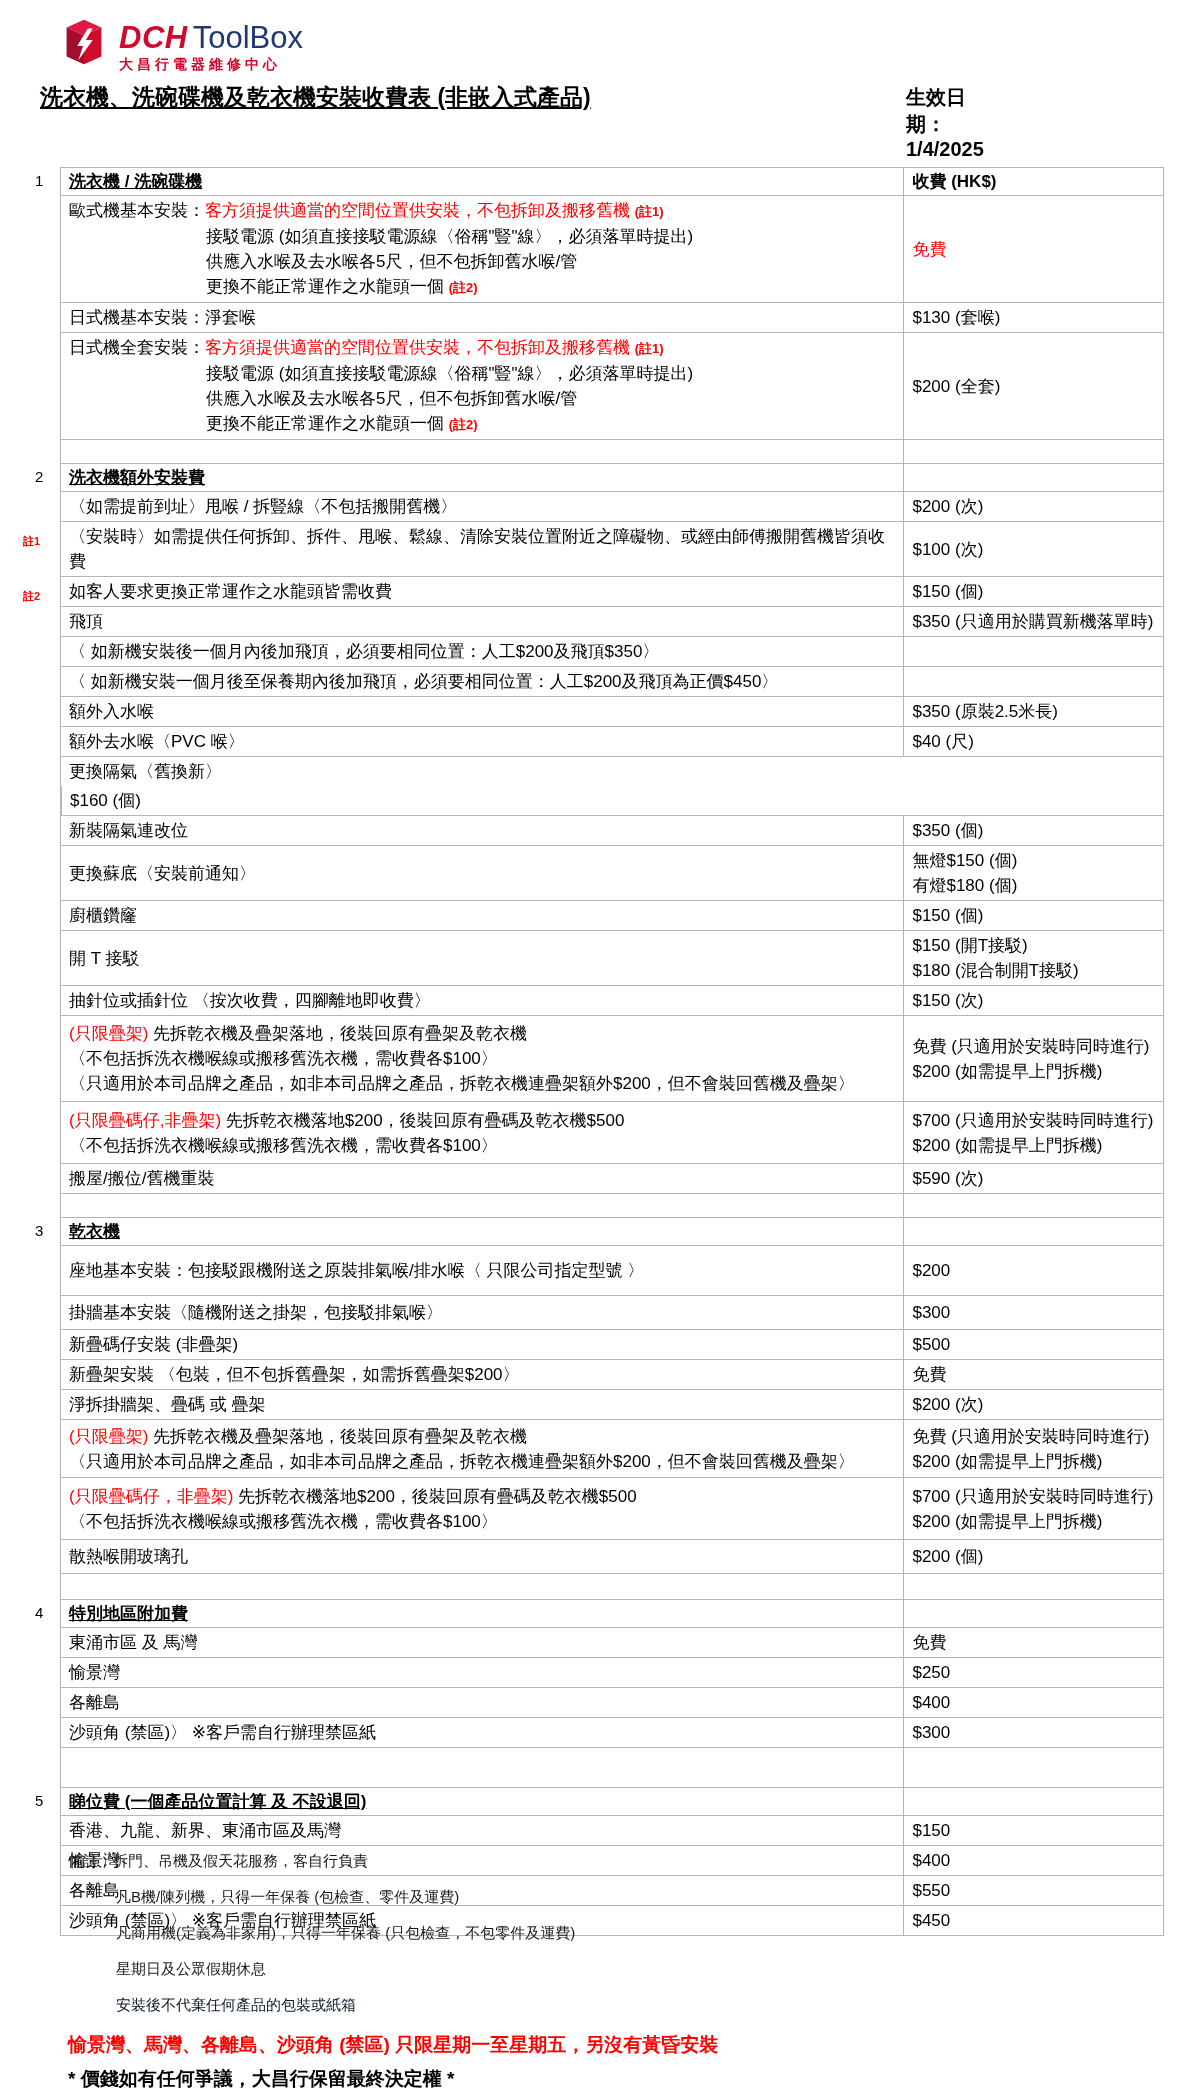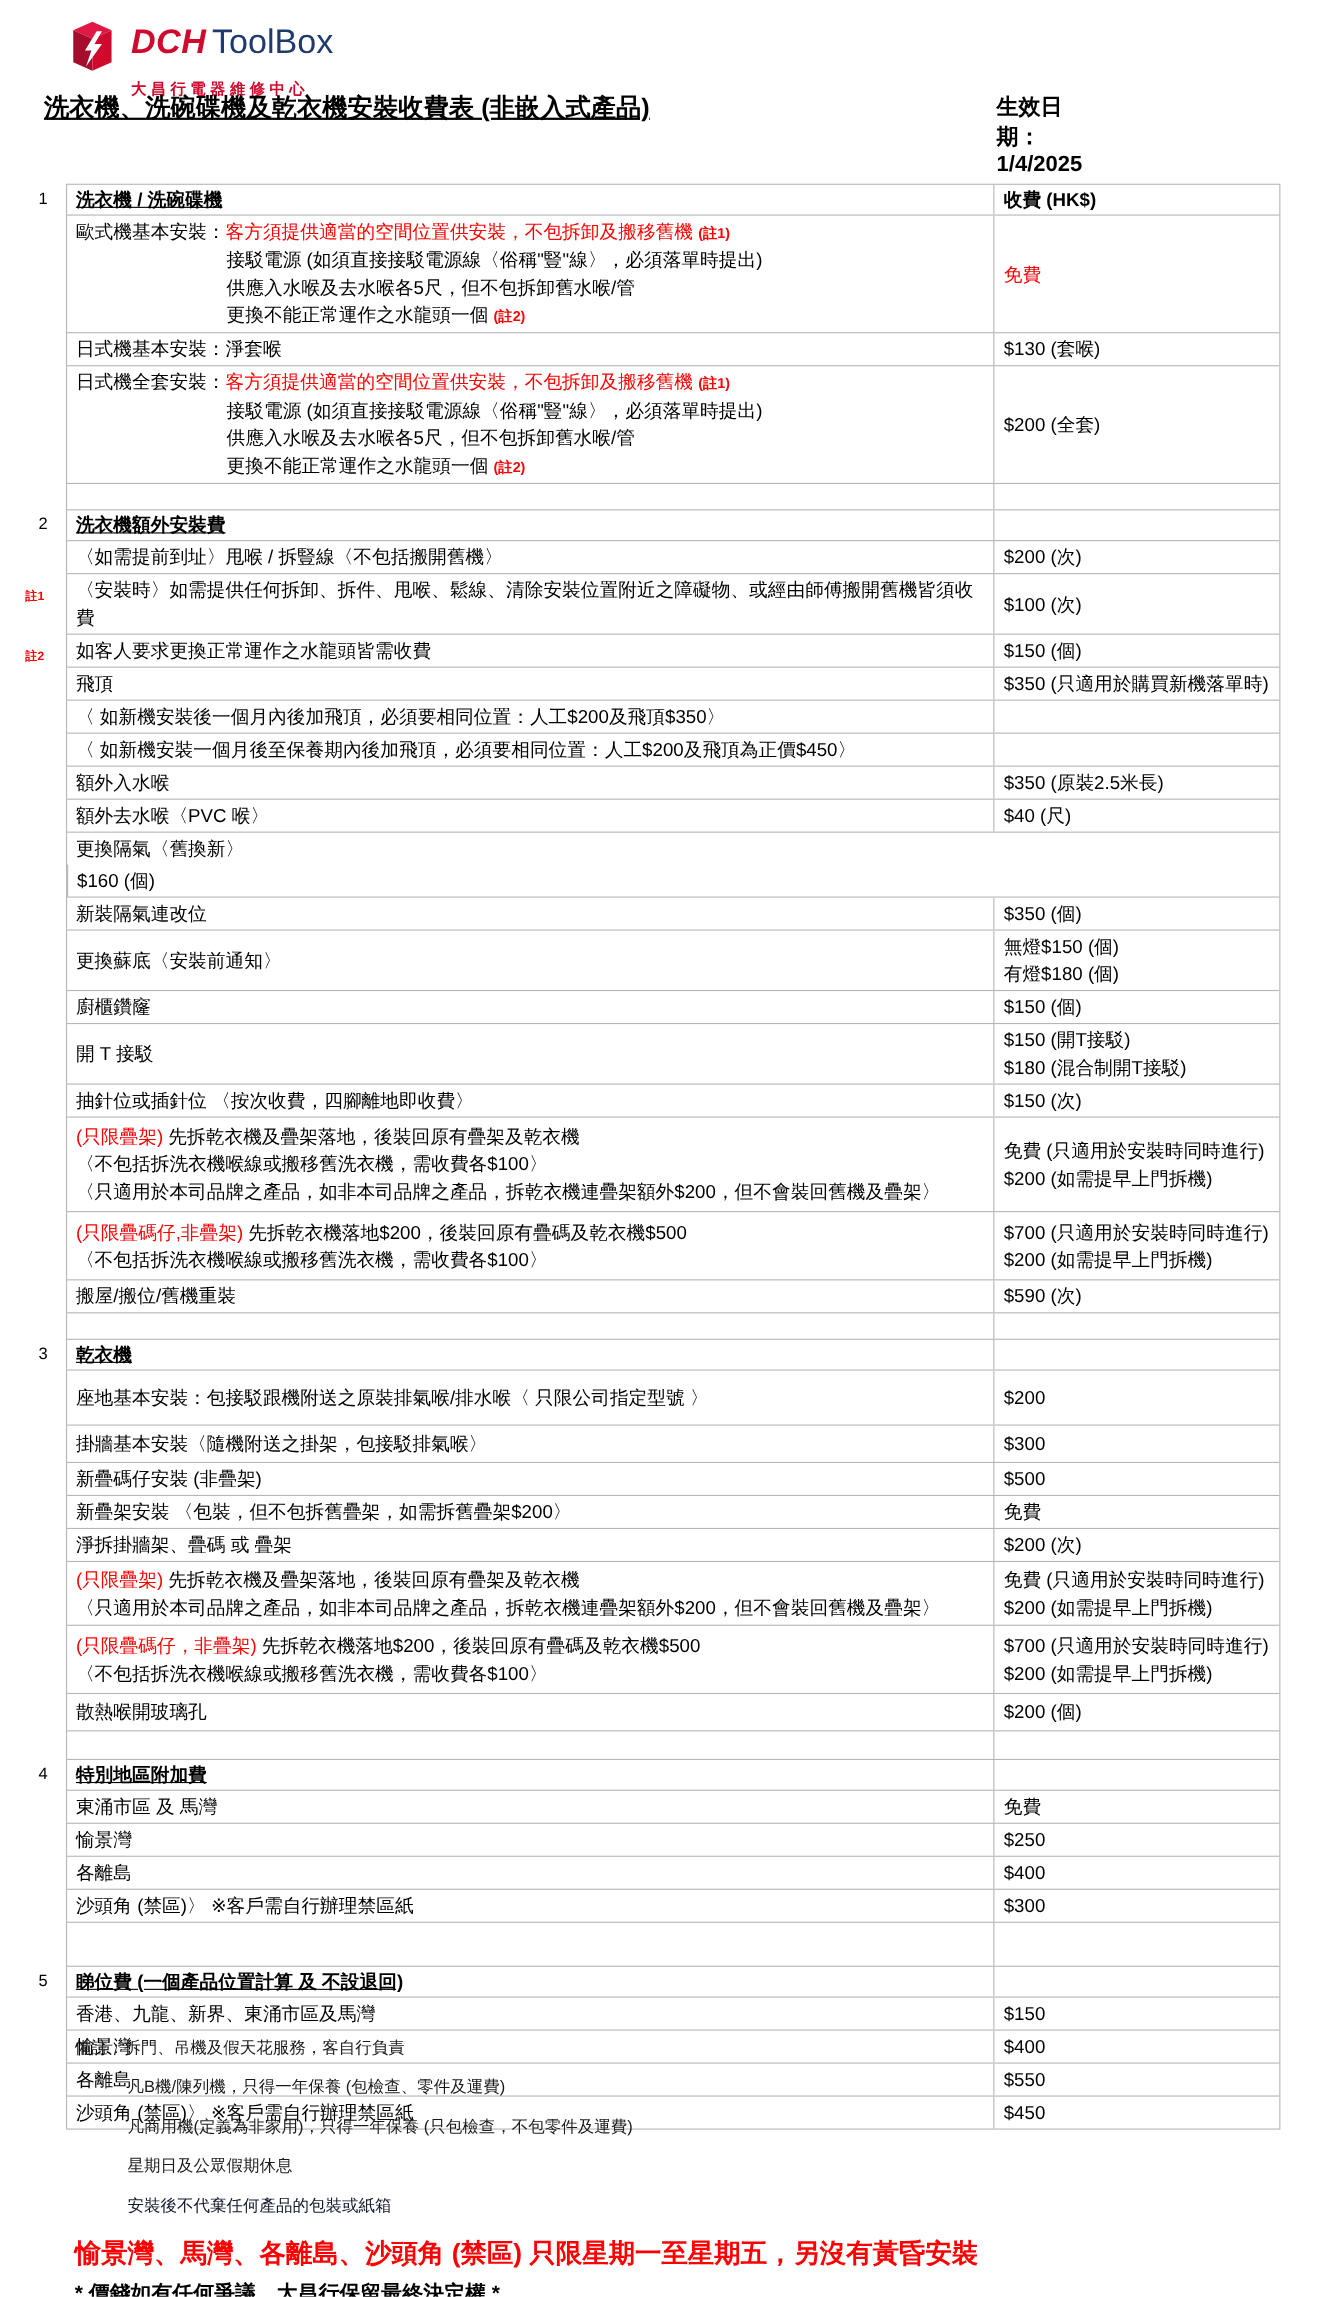--- a/index.html
+++ b/index.html
@@ -5,21 +5,21 @@
   html,body{margin:0;padding:0;background:#fff;}
   body{width:1200px;height:2088px;font-family:"Liberation Sans","DejaVu Sans",sans-serif;color:#000;position:relative;overflow:hidden;}
   .page{position:relative;width:980px;height:2088px;}
 
   
   .logo{position:absolute;left:55px;top:14px;display:flex;align-items:flex-start;}
   .logo-mark{width:58px;height:58px;margin-right:6px;}
   .brand-line{display:flex;align-items:baseline;margin-top:6px;}
   .brand-dch{font-size:31px;font-weight:800;font-style:italic;color:#cf0a2c;letter-spacing:.5px;}
   .brand-toolbox{font-size:31px;font-weight:500;color:#1e3a6e;margin-left:5px;}
-  .brand-sub{font-size:14px;font-weight:bold;color:#cf0a2c;letter-spacing:4px;margin-top:16px;}
+  .brand-sub{font-size:14px;font-weight:bold;color:#cf0a2c;letter-spacing:4px;margin-top:0;}
 
   .doc-title{position:absolute;left:40px;top:82px;font-size:23px;font-weight:bold;text-decoration:underline;}
   .doc-date{position:absolute;left:906px;top:84px;font-size:20px;font-weight:bold;}
 
   
   .price-table{position:absolute;left:60px;top:167px;width:1104px;border:1px solid #b5b5b5;box-sizing:border-box;}
   .row{display:flex;border-bottom:1px solid #b5b5b5;position:relative;box-sizing:border-box;}
   .row:last-child{border-bottom:none;}
   .cell{box-sizing:border-box;}
   .desc{width:844px;padding:2px 8px;display:flex;flex-direction:column;justify-content:center;}
@@ -31,21 +31,21 @@
   .sec-title{font-weight:bold;text-decoration:underline;font-size:17px;}
   .fee-header{font-weight:bold;font-size:17px;}
   .secnum{position:absolute;left:-26px;top:4px;font-size:15px;color:#000;}
   .notem{position:absolute;left:-38px;top:12px;width:34px;font-size:11px;font-weight:bold;color:#fe0000;}
 
   
   .footer{position:absolute;left:68px;top:1852px;width:1100px;}
   .fnote{font-size:15px;color:#1a1a1a;margin-bottom:17px;}
   .fsub{margin-left:48px;}
   .fred{color:#0f172a;}
-  .fwarn{font-size:24px;font-weight:bold;color:#fe0000;margin-top:2px;margin-bottom:8px;margin-left:0;}
+  .fwarn{font-size:19px;font-weight:bold;color:#fe0000;margin-top:2px;margin-bottom:8px;margin-left:0;}
   .fdisc{font-size:19px;font-weight:bold;}
 </style>
 </head>
 <body>
 
 <div class="page">
 
   <div class="logo">
     <svg class="logo-mark" viewBox="0 0 60 56" xmlns="http://www.w3.org/2000/svg">
       <polygon points="12,12 30,4 48,12 30,20" fill="#e11745"></polygon>

